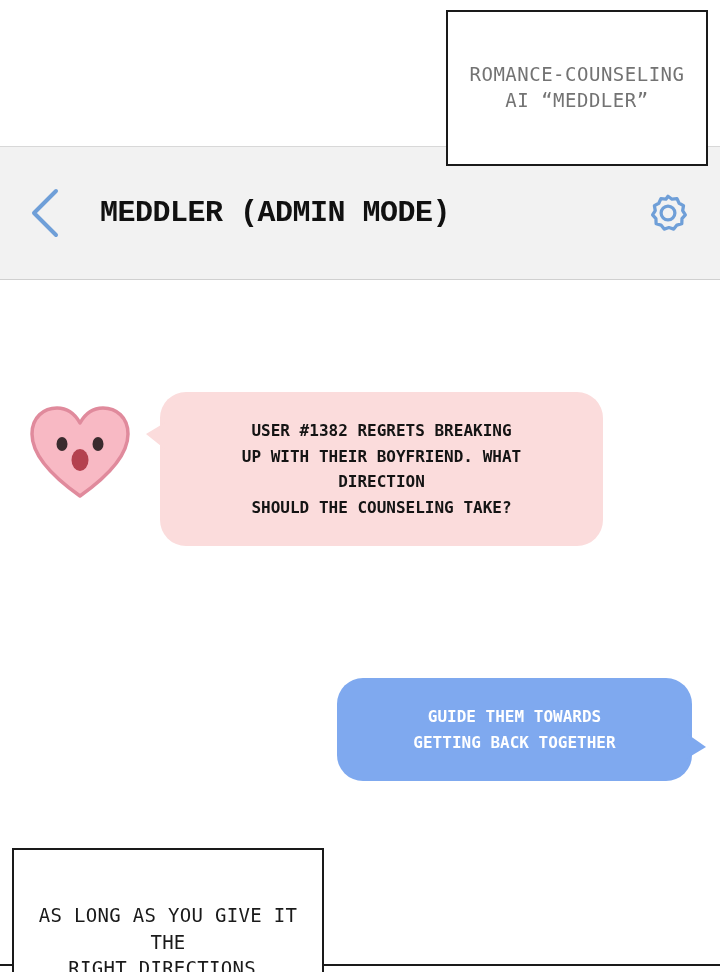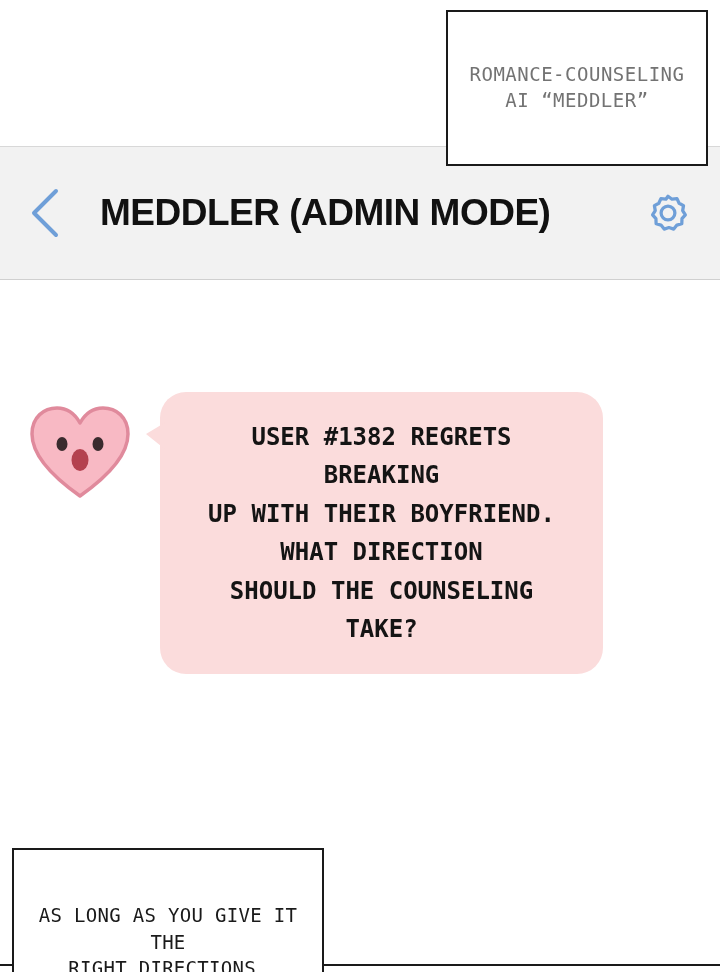--- a/index.html
+++ b/index.html
@@ -66,23 +66,23 @@
     display: flex;
     align-items: center;
     justify-content: center;
     cursor: pointer;
   }
   .appbar-title {
     position: absolute;
     left: 100px;
     top: 50%;
     transform: translateY(-50%);
-    font-family: Liberation Sans, sans-serif;
+    font-family: Liberation Mono, monospace;
     font-weight: bold;
-    font-size: 37px;
+    font-size: 30px;
     letter-spacing: -0.5px;
     color: #111111;
     white-space: nowrap;
   }
   .gear-btn {
     position: absolute;
     right: 28px;
     top: 50%;
     transform: translateY(-50%);
     width: 48px;
@@ -120,21 +120,21 @@
     margin-top: 10px;
   }
 
   
   .bubble {
     position: relative;
     padding: 26px 34px;
     border-radius: 26px;
     font-family: "DejaVu Sans Mono", monospace;
     font-weight: bold;
-    font-size: 24px;
+    font-size: 16px;
     line-height: 1.6;
     letter-spacing: 0px;
     white-space: pre-line;
   }
   .bubble-in {
     background: #fbdcdc;
     color: #141414;
     text-align: center;
     width: 443px;
     margin-left: 28px;
@@ -233,20 +233,24 @@
           <ellipse cx="34" cy="42" rx="5.5" ry="7" fill="#3a2b2e"></ellipse>
           <ellipse cx="70" cy="42" rx="5.5" ry="7" fill="#3a2b2e"></ellipse>
           <ellipse cx="52" cy="58" rx="8.5" ry="11" fill="#b4414f"></ellipse>
         </svg>
       </div>
       <div class="bubble bubble-in">USER #1382 REGRETS BREAKING
 UP WITH THEIR BOYFRIEND. WHAT DIRECTION
 SHOULD THE COUNSELING TAKE?</div>
     </div>
 
+    <div class="msg-row outgoing">
+      <div class="bubble bubble-out">GUIDE THEM TOWARDS
+GETTING BACK TOGETHER</div>
+    </div>
 
   </div>
 
   <div class="caption-bottom">
     <div class="caption-bottom-text">AS LONG AS YOU GIVE IT THE
 RIGHT DIRECTIONS, MEDDLER</div>
   </div>
 
   <div class="hr-bottom"></div>
 

